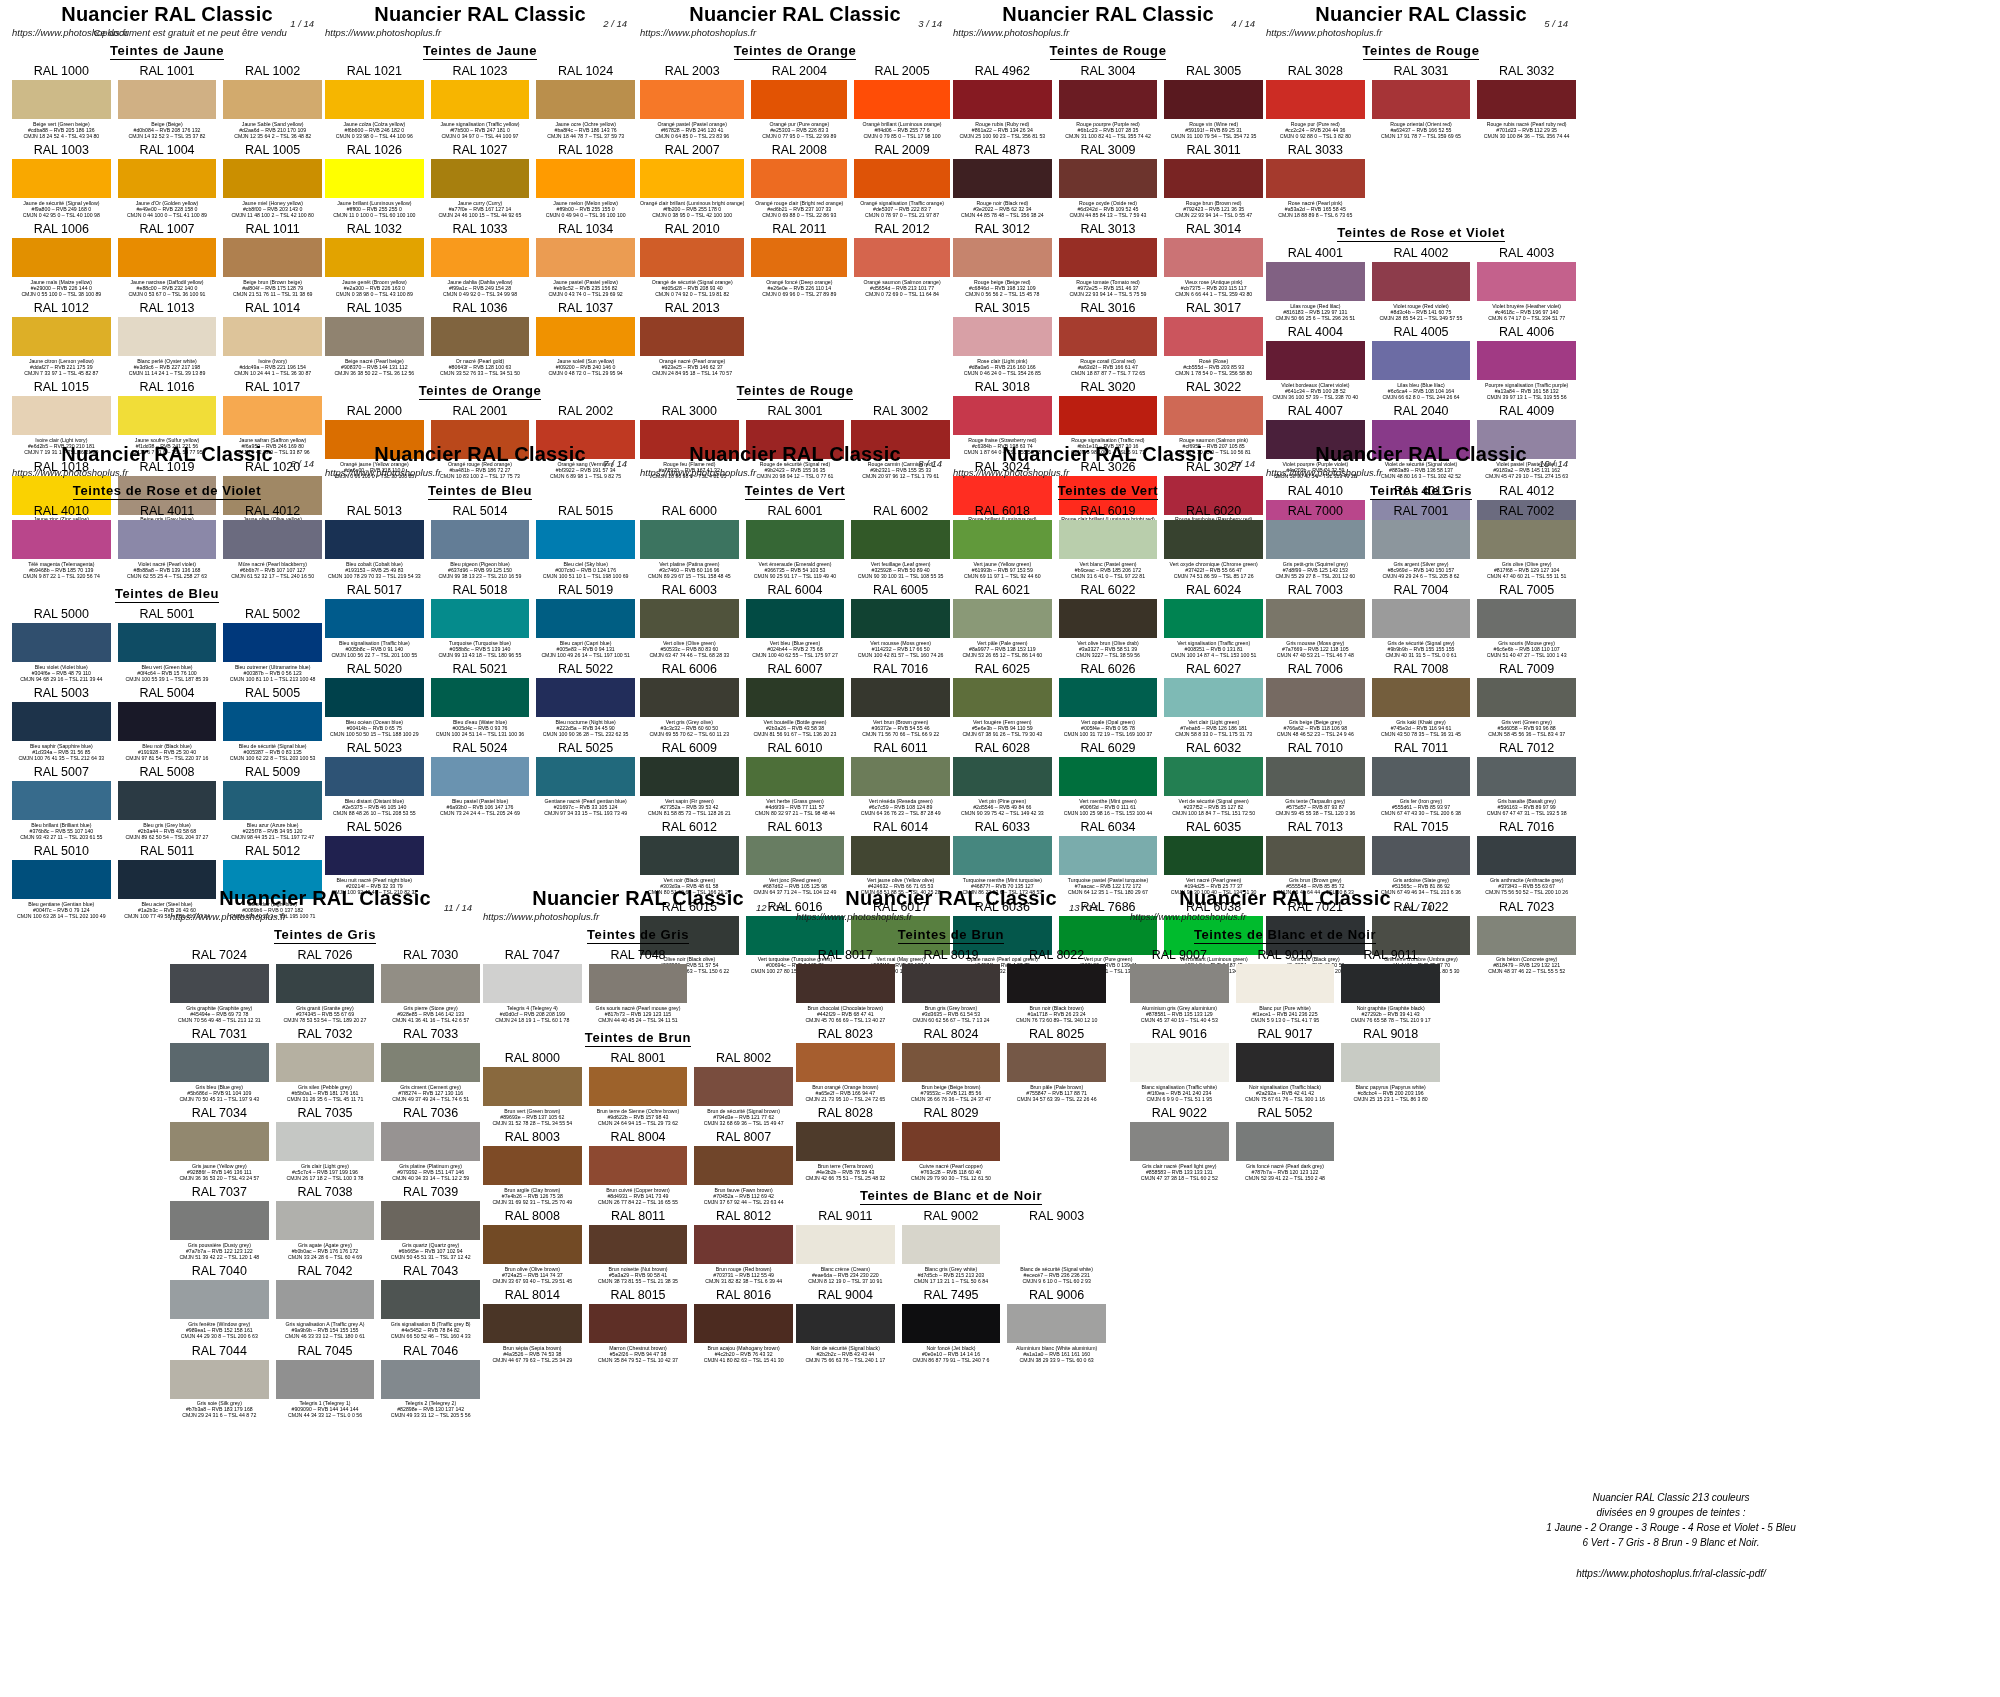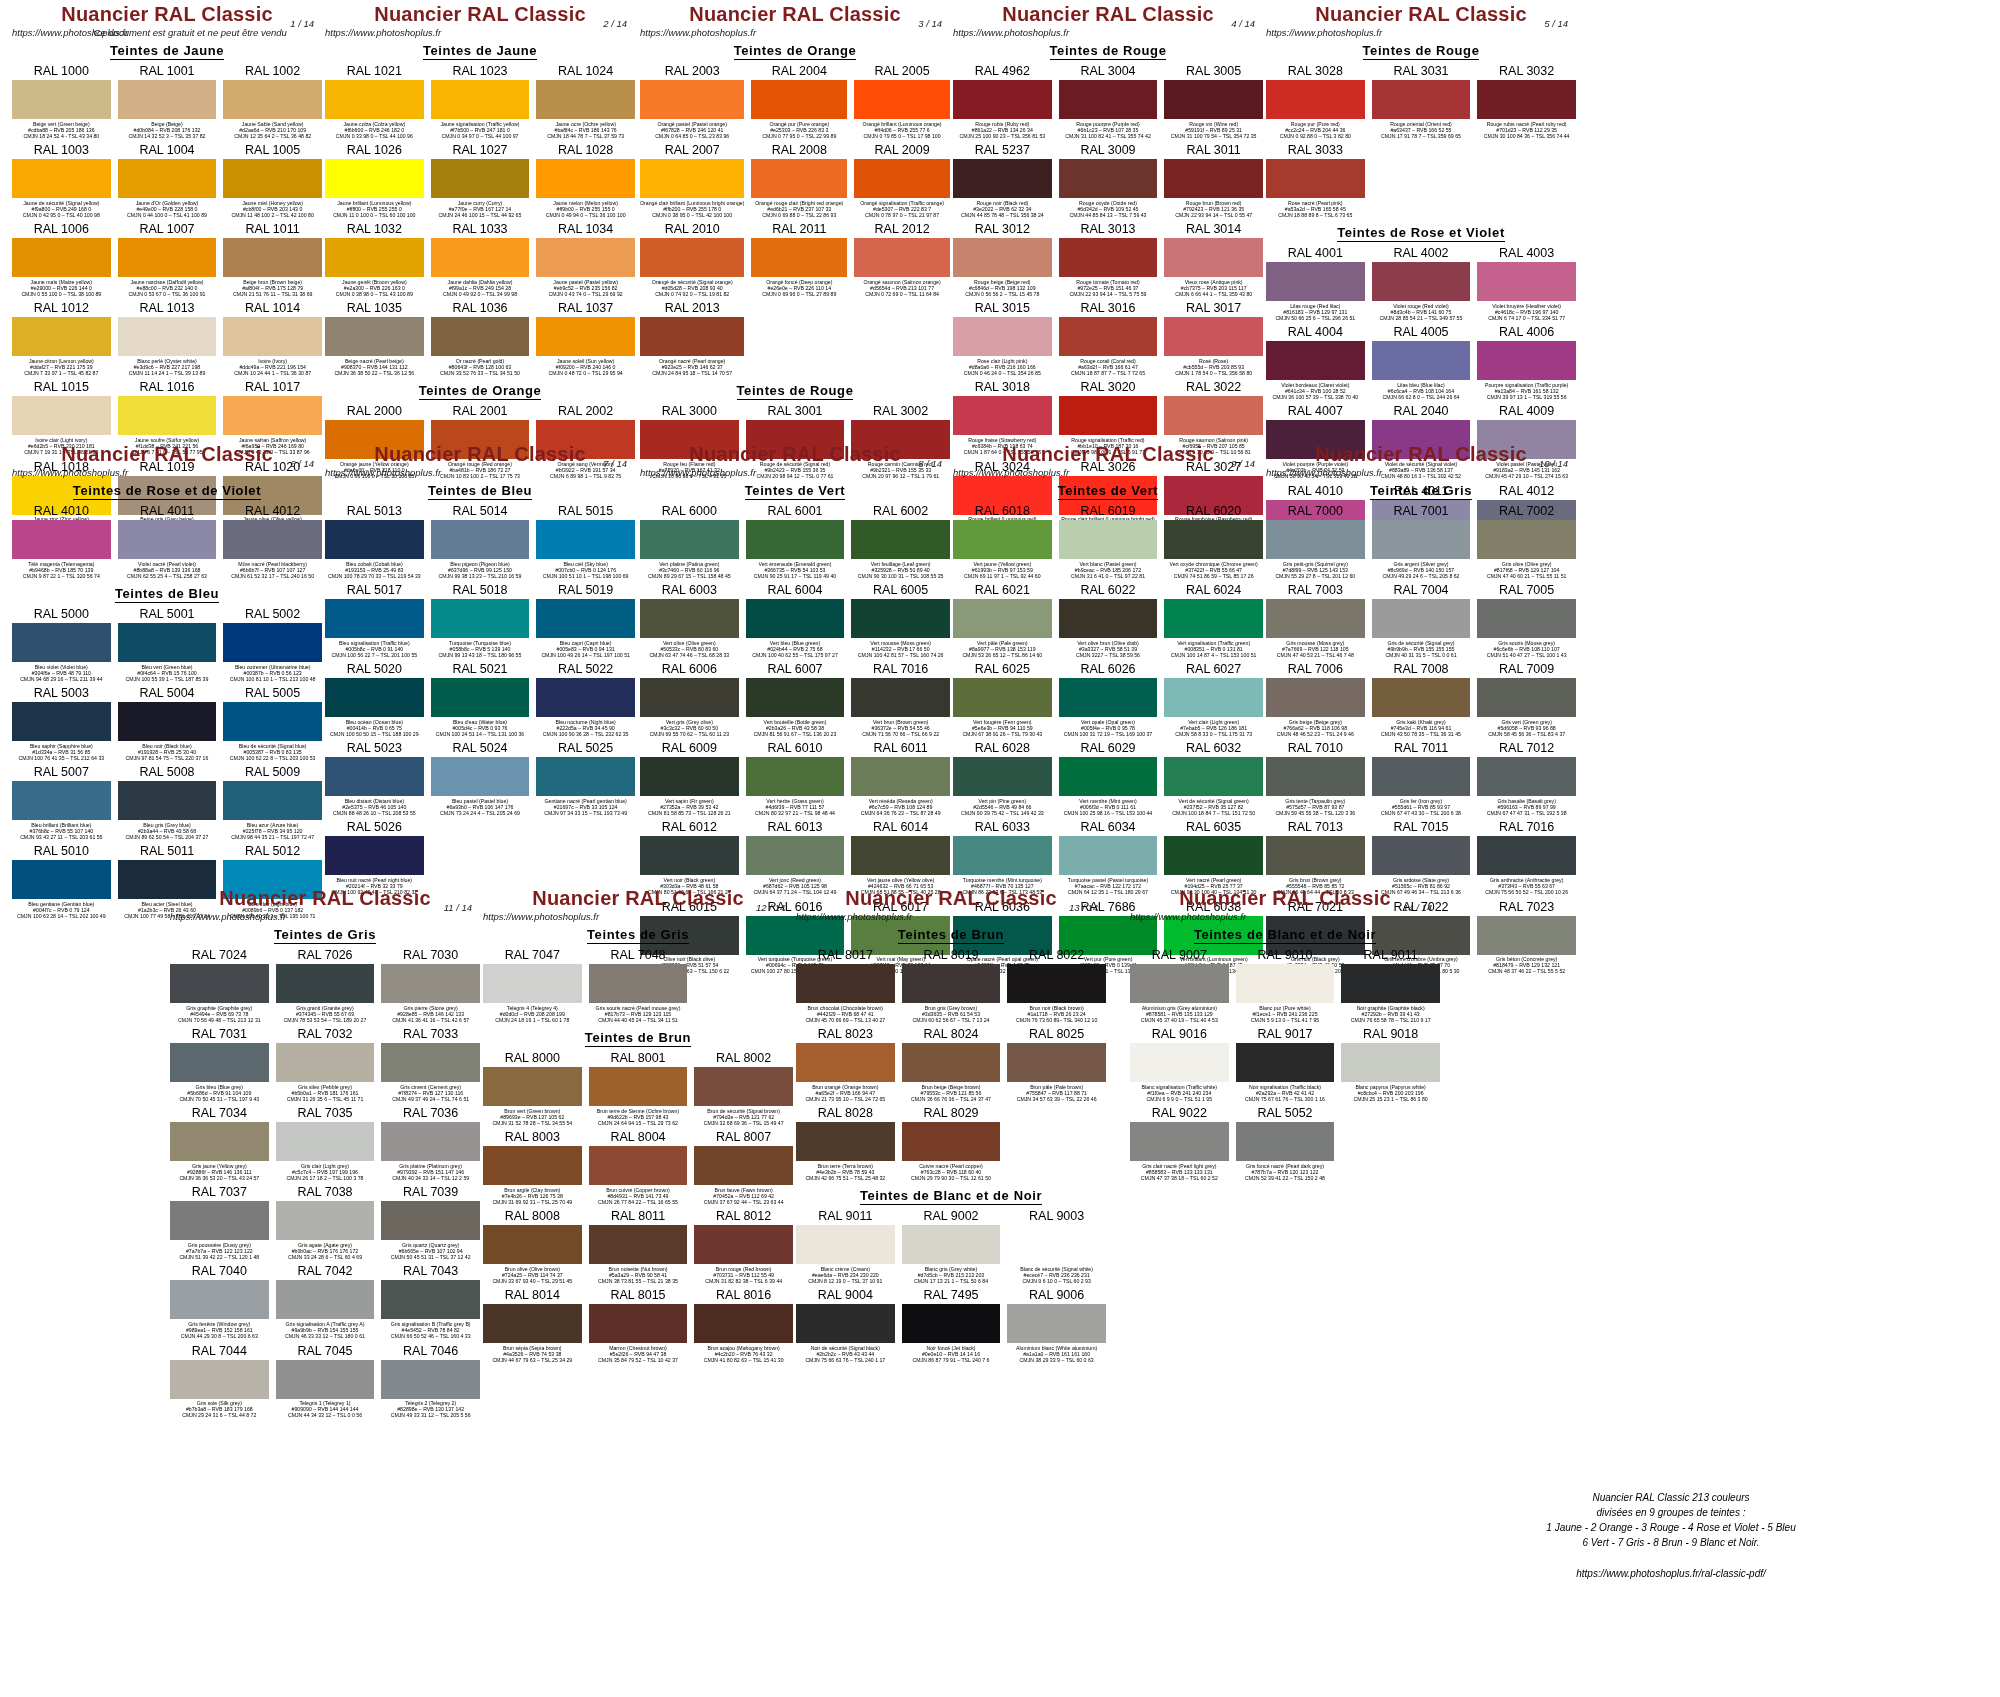--- a/index.html
+++ b/index.html
@@ -1,20 +1,20 @@
 <!DOCTYPE html>
 <html><head>
 <meta charset="utf-8">
 <style>
   html,body{margin:0;padding:0;background:#ffffff;}
   body{width:2000px;height:1697px;font-family:"Liberation Sans",sans-serif;color:#000;overflow:hidden;}
   #sheet{position:relative;width:2000px;height:1697px;}
   .page{position:absolute;box-sizing:border-box;}
   .p-title{
-    text-align:center;color:#7f1d1d;font-weight:bold;font-size:20px;
+    text-align:center;color:#000000;font-weight:bold;font-size:20px;
     letter-spacing:.2px;line-height:1.0;margin:0 0 3px 0;
   }
   .p-meta{position:relative;height:12px;font-style:italic;font-size:9.5px;color:#1a1a1a;}
   .p-url{position:absolute;left:0;top:0;font-style:italic;font-size:9.5px;}
   .p-num{position:absolute;right:8px;top:-9px;font-style:italic;font-size:9.5px;}
   .p-note{position:absolute;left:50%;transform:translateX(-38%);top:0;font-style:italic;font-size:9.5px;white-space:nowrap;}
   .grp-title{
     text-align:center;font-weight:bold;font-size:13px;margin:4px 0 5px 0;
     letter-spacing:.6px;
   }
@@ -518,21 +518,21 @@
         <div class="cell">
           <div class="ral">RAL 3005</div>
           <div class="sw" style="background: rgb(89, 25, 31);"></div>
           <div class="cap">
             <span class="nm">Rouge vin (Wine red)</span>
             <span class="hx">#59191f – RVB 89 25 31</span>
             <span class="cm">CMJN 31 100 79 54 – TSL 354 72 35</span>
           </div>
         </div>
         <div class="cell">
-          <div class="ral">RAL 5237</div>
+          <div class="ral">RAL 4873</div>
           <div class="sw" style="background: rgb(62, 32, 34);"></div>
           <div class="cap">
             <span class="nm">Rouge noir (Black red)</span>
             <span class="hx">#3e2022 – RVB 62 32 34</span>
             <span class="cm">CMJN 44 85 78 48 – TSL 356 38 24</span>
           </div>
         </div>
         <div class="cell">
           <div class="ral">RAL 3009</div>
           <div class="sw" style="background: rgb(109, 52, 45);"></div>

